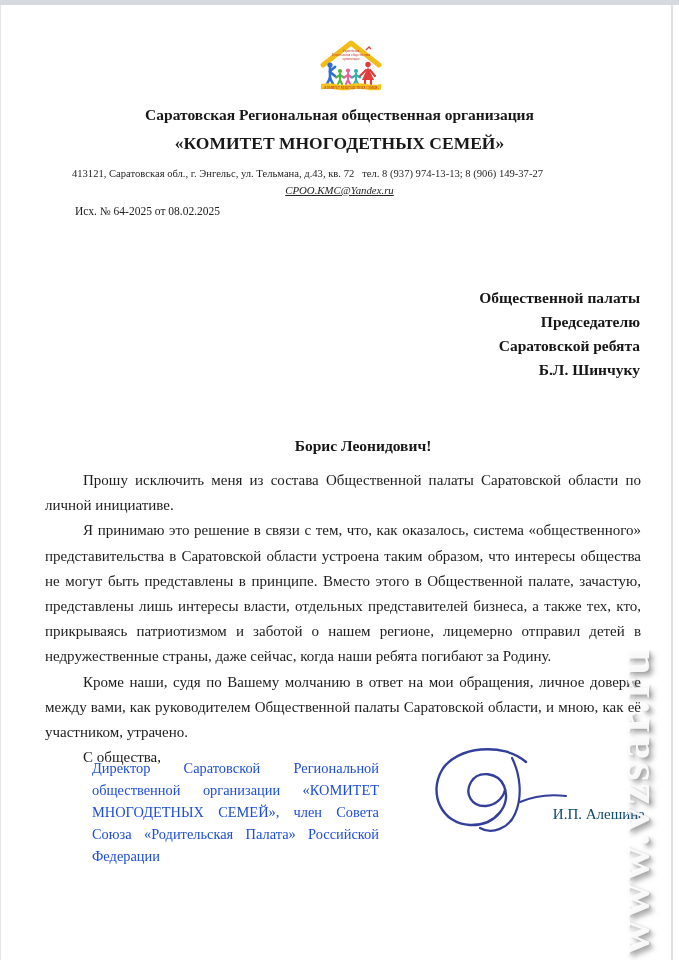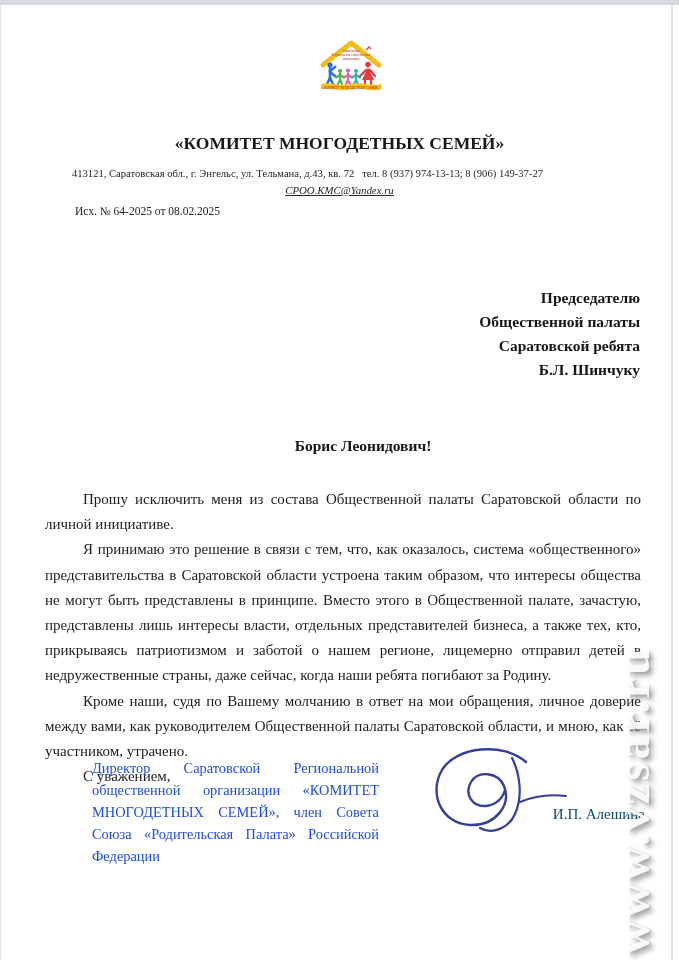--- a/index.html
+++ b/index.html
@@ -25,21 +25,21 @@
   .addressee{
     position:absolute;top:286px;left:340px;width:300px;
     text-align:right;font-weight:bold;font-size:15.5px;line-height:24px;color:#161616;
   }
   .salutation{
     position:absolute;top:437px;left:86px;width:554px;
     text-align:center;font-weight:bold;font-size:15.5px;color:#161616;
   }
   .body-text{
     position:absolute;top:468px;left:45px;width:596px;
-    font-size:15px;line-height:25.2px;text-align:justify;color:#1c1c1c;margin-top:19px;
+    font-size:15px;line-height:25.2px;text-align:justify;color:#1c1c1c;
   }
   .body-text p{margin:0;text-indent:38px;}
   .body-text p.closing{text-align:left;}
 
   .sig-title{
     position:absolute;top:757px;left:92px;width:287px;
     font-size:14.4px;line-height:22px;text-align:justify;color:#1d4ed8;
   }
   .sig-ink{position:absolute;top:740px;left:408px;width:170px;height:98px;}
   .sig-name{
@@ -112,39 +112,40 @@
         <path d="M51,32 L56,38" fill="none"></path>
         <path d="M46,42 L46,46" fill="none"></path>
         <path d="M52,42 L52,46" fill="none"></path>
       </g>
 
       <path d="M2,46 C12,43 22,49 32,46 C42,43 52,49 62,46 L62,51.5 C52,54.5 42,48.5 32,51.5 C22,54.5 12,48.5 2,51.5 Z" fill="#f4c41d"></path>
       <text x="32" y="50.6" text-anchor="middle" font-size="3" fill="#b22222" textLength="56" lengthAdjust="spacingAndGlyphs" font-family="Liberation Serif, serif">«КОМИТЕТ МНОГОДЕТНЫХ СЕМЕЙ»</text>
     </svg>
   </div>
 
+  <div class="org-line org1">Саратовская Региональная общественная организация</div>
   <div class="org-line org2">«КОМИТЕТ МНОГОДЕТНЫХ СЕМЕЙ»</div>
   <div class="addr">413121, Саратовская обл., г. Энгельс, ул. Тельмана, д.43, кв. 72&nbsp;&nbsp; тел. 8 (937) 974-13-13; 8 (906) 149-37-27</div>
   <div class="email">CPOO.KMC@Yandex.ru</div>
   <div class="ref">Исх. № 64-2025 от 08.02.2025</div>
 
   <div class="addressee">
+    <div>Общественной палаты</div>
     <div>Председателю</div>
-    <div>Общественной палаты</div>
     <div>Саратовской ребята</div>
     <div>Б.Л. Шинчуку</div>
   </div>
 
   <div class="salutation">Борис Леонидович!</div>
 
   <div class="body-text">
     <p>Прошу исключить меня из состава Общественной палаты Саратовской области по личной инициативе.</p>
     <p>Я принимаю это решение в связи с тем, что, как оказалось, система «общественного» представительства в Саратовской области устроена таким образом, что интересы общества не могут быть представлены в принципе. Вместо этого в Общественной палате, зачастую, представлены лишь интересы власти, отдельных представителей бизнеса, а также тех, кто, прикрываясь патриотизмом и заботой о нашем регионе, лицемерно отправил детей в недружественные страны, даже сейчас, когда наши ребята погибают за Родину.</p>
     <p>Кроме наши, судя по Вашему молчанию в ответ на мои обращения, личное доверие между вами, как руководителем Общественной палаты Саратовской области, и мною, как её участником, утрачено.</p>
-    <p class="closing">С уважением,</p>
+    <p class="closing">С общества,</p>
   </div>
 
   <div class="sig-title">Директор Саратовской Региональной общественной организации «КОМИТЕТ МНОГОДЕТНЫХ СЕМЕЙ», член Совета Союза «Родительская Палата» Российской Федерации</div>
 
   <svg class="sig-ink" viewBox="0 0 170 98">
     <g fill="none" stroke="#333f9b" stroke-linecap="round">
       <path stroke-width="2.4" d="M118,22 C96,2 48,6 34,30 C20,54 34,84 62,85 C88,86 104,64 96,46 C90,32 70,30 63,42 C56,54 64,67 78,66 C88,65 95,58 97,50"></path>
       <path stroke-width="2.2" d="M104,18 C112,34 115,56 107,74 C101,88 84,95 72,88"></path>
       <path stroke-width="2.0" d="M112,62 C126,56 142,54 158,56"></path>
     </g>

